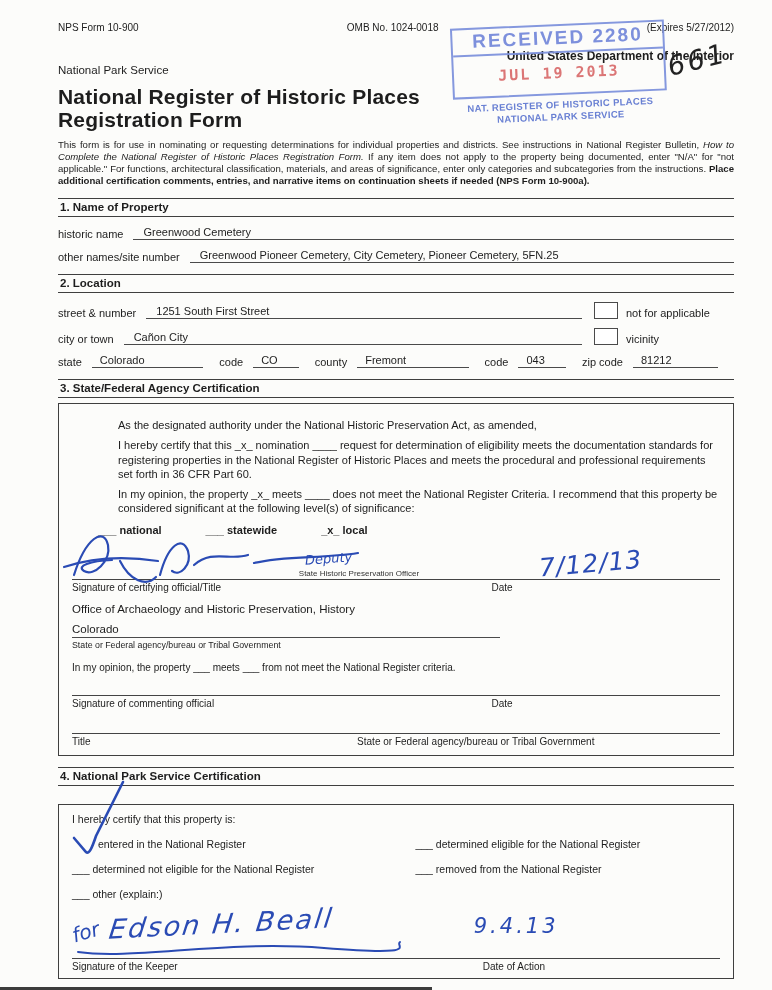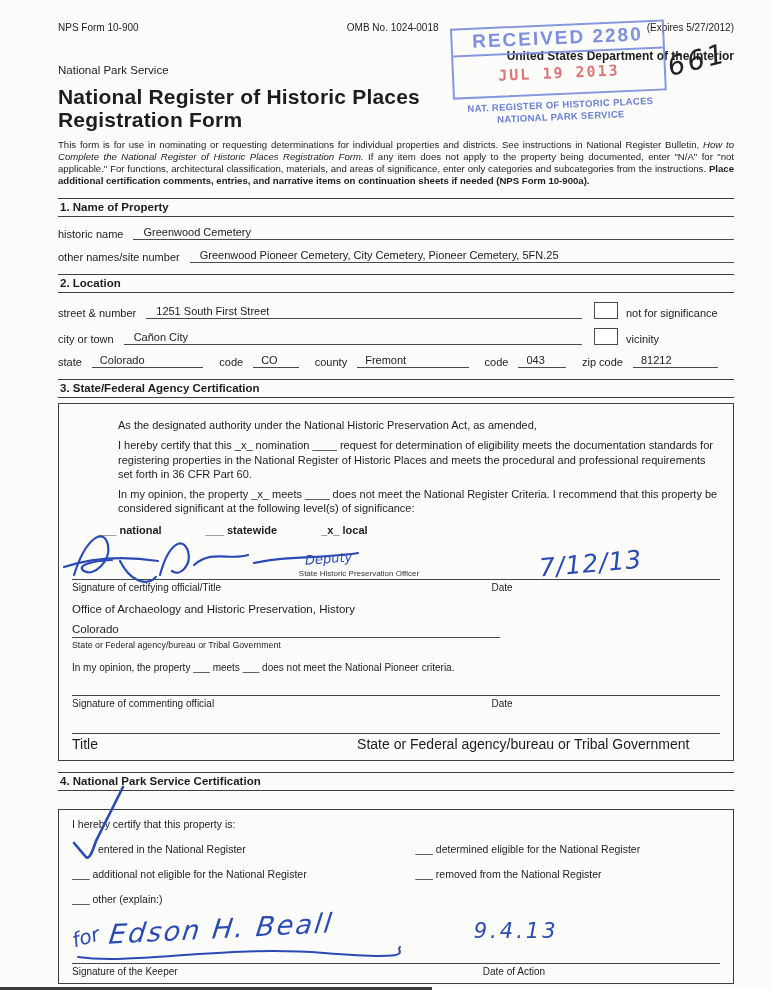--- a/index.html
+++ b/index.html
@@ -37,21 +37,21 @@
   .shpo { position:absolute; left:35%; bottom:1px; font-size:8px; color:#333; font-style:normal; }
   .bigdate { position:absolute; right:12%; bottom:1px; font-size:25px; letter-spacing:1px; transform:rotate(-5deg); }
   .lblrow { display:flex; font-size:10px; margin-top:2px; }
   .lblrow .l2 { margin-left:auto; margin-right:32%; }
   .agency-l1 { margin-top:10px; font-size:11.5px; }
   .agency-l2 { margin-top:8px; width:66%; border-bottom:1px solid #4a4a4a; padding-bottom:2px; font-size:11.5px; }
   .micro { font-size:8.8px; margin-top:2px; }
   .comment-op { font-size:10px; margin-top:12px; }
   .hr-line { border-bottom:1.2px solid #444; margin-top:22px; }
   .hr-line.b { margin-top:24px; }
-  .two-col { display:flex; font-size:14px; margin-top:2px; }
+  .two-col { display:flex; font-size:10px; margin-top:2px; }
   .two-col .c1 { width:44%; }
 
   .nps-box { border:1.3px solid #3f3f3f; margin-top:18px; padding:8px 13px 6px; font-size:10.5px; position:relative; }
   .opt-row { display:flex; margin-top:13px; }
   .opt-left { width:53%; position:relative; }
   .opt-right { flex:1; }
   .entered-text { margin-left:26px; }
   .checkmark { position:absolute; left:-6px; top:-60px; width:62px; height:80px; overflow:visible; }
   .keeper-area { position:relative; height:52px; margin-top:4px; }
   .keeper-flourish { position:absolute; left:2px; top:32px; width:330px; height:24px; overflow:visible; }
@@ -118,21 +118,21 @@
     <span class="lbl">other names/site number</span>
     <span class="fill grow"><span>Greenwood Pioneer Cemetery, City Cemetery, Pioneer Cemetery, 5FN.25</span></span>
   </div>
 
   <div class="sec-head">2.  Location</div>
 
   <div class="frow">
     <span class="lbl">street &amp; number</span>
     <span class="fill grow"><span>1251 South First Street</span></span>
     <span class="cbox"></span>
-    <span class="cbl">not for significance</span>
+    <span class="cbl">not for applicable</span>
   </div>
   <div class="frow">
     <span class="lbl">city or town</span>
     <span class="fill grow"><span>Cañon City</span></span>
     <span class="cbox"></span>
     <span class="cbl">vicinity</span>
   </div>
   <div class="frow">
     <span class="lbl">state</span>
     <span class="vfill" style="width:118px"><span>Colorado</span></span>
@@ -176,21 +176,21 @@
     </div>
     <div class="lblrow">
       <span>Signature of certifying official/Title</span>
       <span class="l2">Date</span>
     </div>
 
     <div class="agency-l1">Office of Archaeology and Historic Preservation, History</div>
     <div class="agency-l2">Colorado</div>
     <div class="micro">State or Federal agency/bureau or Tribal Government</div>
 
-    <p class="comment-op">In my opinion, the property  ___ meets ___ does not meet the National Pioneer criteria.</p>
+    <p class="comment-op">In my opinion, the property  ___ meets ___ from not meet the National Register criteria.</p>
 
     <div class="hr-line"></div>
     <div class="lblrow">
       <span>Signature of commenting official</span>
       <span class="l2">Date</span>
     </div>
 
     <div class="hr-line b"></div>
     <div class="two-col">
       <span class="c1">Title</span>
@@ -207,21 +207,21 @@
       <span class="opt-left">
         <svg class="checkmark" viewBox="0 0 62 80">
           <path d="M8 60 L 20 74 C 23 77, 26 70, 30 58 L 57 4" fill="none" stroke="#2a4bb4" stroke-width="2.6" stroke-linecap="round"></path>
         </svg>
         <span class="entered-text">entered in the National Register</span>
       </span>
       <span class="opt-right">___ determined eligible for the National Register</span>
     </div>
 
     <div class="opt-row">
-      <span class="opt-left">___ additional not eligible for the National Register</span>
+      <span class="opt-left">___ determined not eligible for the National Register</span>
       <span class="opt-right">___ removed from the National Register</span>
     </div>
 
     <div class="opt-row">
       <span class="opt-left">___ other (explain:)</span>
     </div>
 
     <div class="keeper-area">
       <svg class="keeper-flourish" viewBox="0 0 330 24">
         <path d="M4 16 C 60 24, 150 4, 250 12 S 320 10, 326 6" fill="none" stroke="#2a4bb4" stroke-width="2" stroke-linecap="round"></path>

